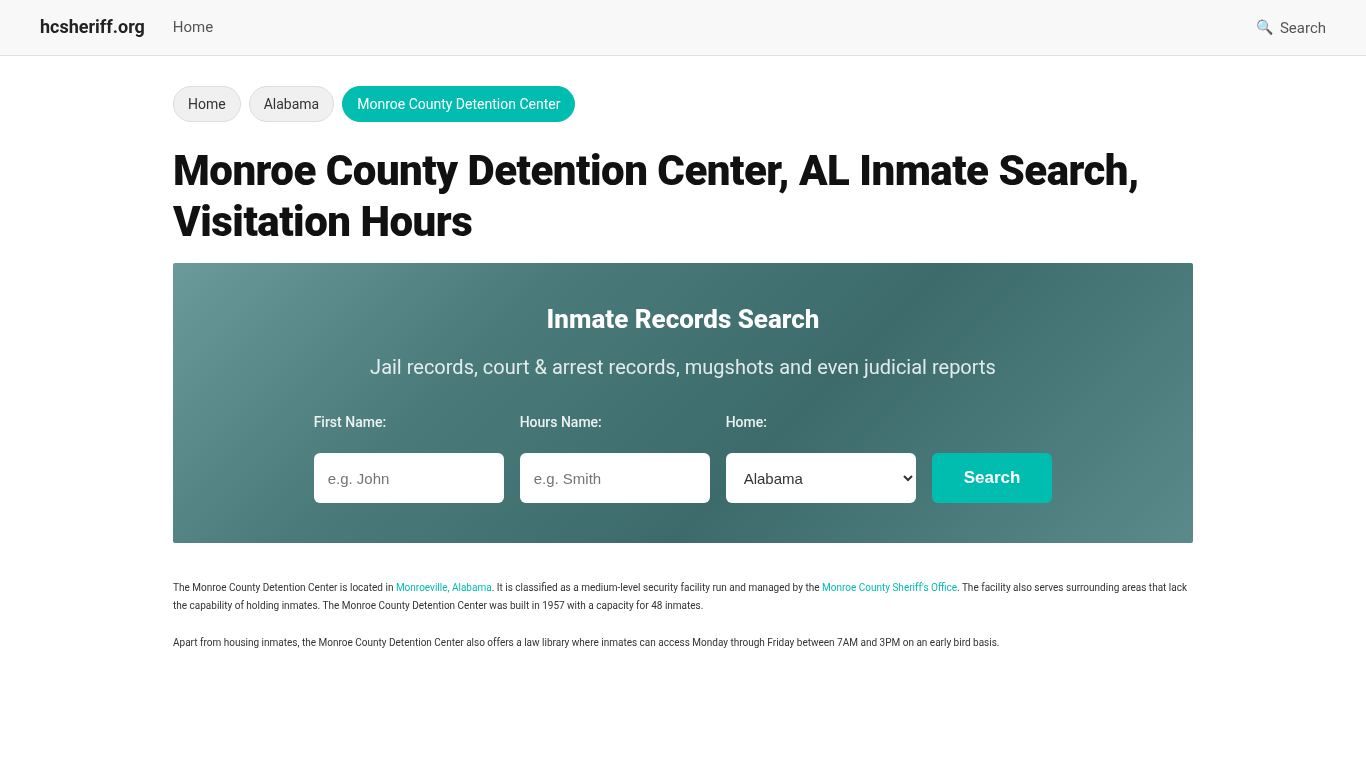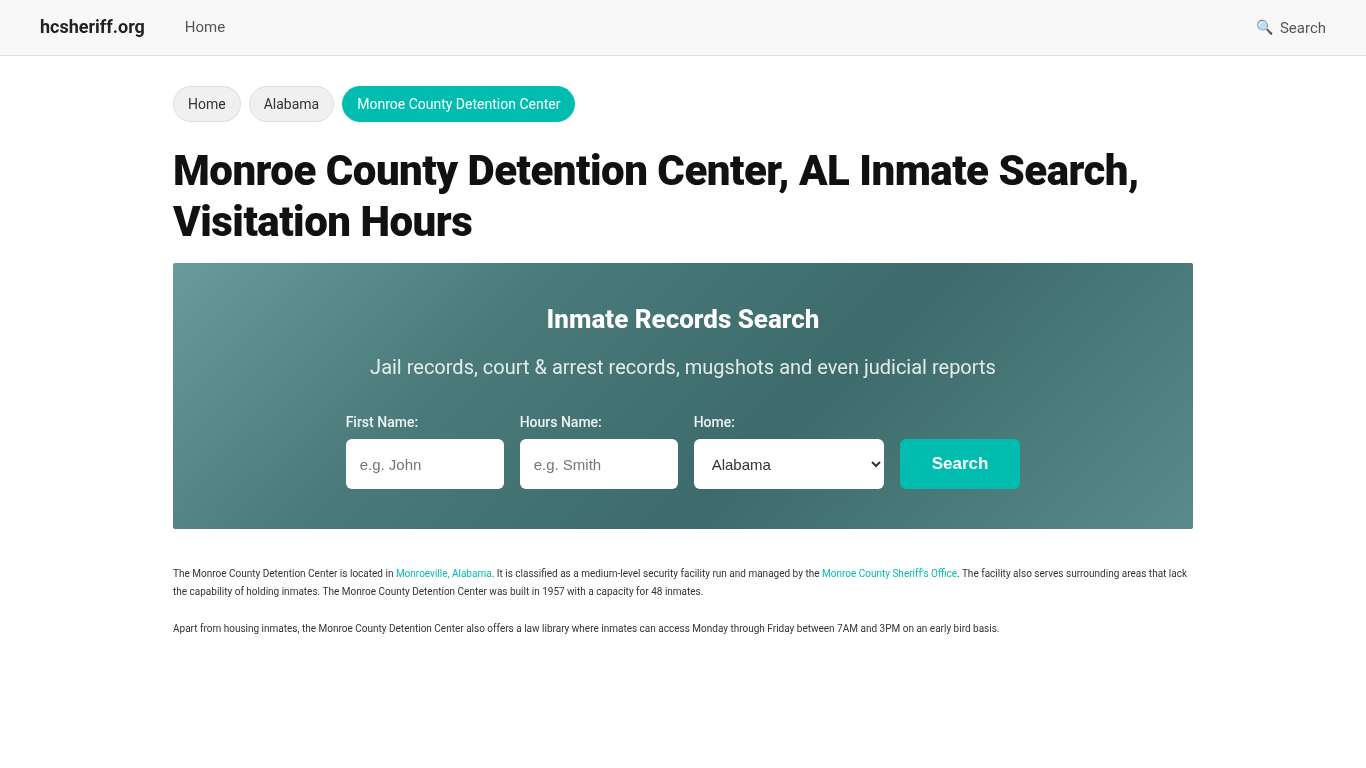--- a/index.html
+++ b/index.html
@@ -23,21 +23,21 @@
       padding: 0 40px;
       height: 56px;
       display: flex;
       align-items: center;
       justify-content: space-between;
     }
 
     .header-left {
       display: flex;
       align-items: center;
-      gap: 40px;
+      gap: 28px;
     }
 
     .site-logo {
       font-size: 18px;
       font-weight: 700;
       color: #222;
       text-decoration: none;
     }
 
     .nav-link {
@@ -138,31 +138,31 @@
       align-items: flex-end;
       justify-content: center;
       gap: 16px;
       flex-wrap: wrap;
     }
 
     .form-group {
       display: flex;
       flex-direction: column;
       align-items: flex-start;
-      gap: 6px;
+      gap: 20px;
     }
 
     .form-label {
       font-size: 14px;
       color: rgba(255,255,255,0.9);
       font-weight: 500;
     }
 
     .form-input {
-      width: 158px;
+      width: 190px;
       height: 50px;
       border: none;
       border-radius: 6px;
       padding: 0 14px;
       font-size: 15px;
       color: #666;
       background: #fff;
       outline: none;
     }
 

